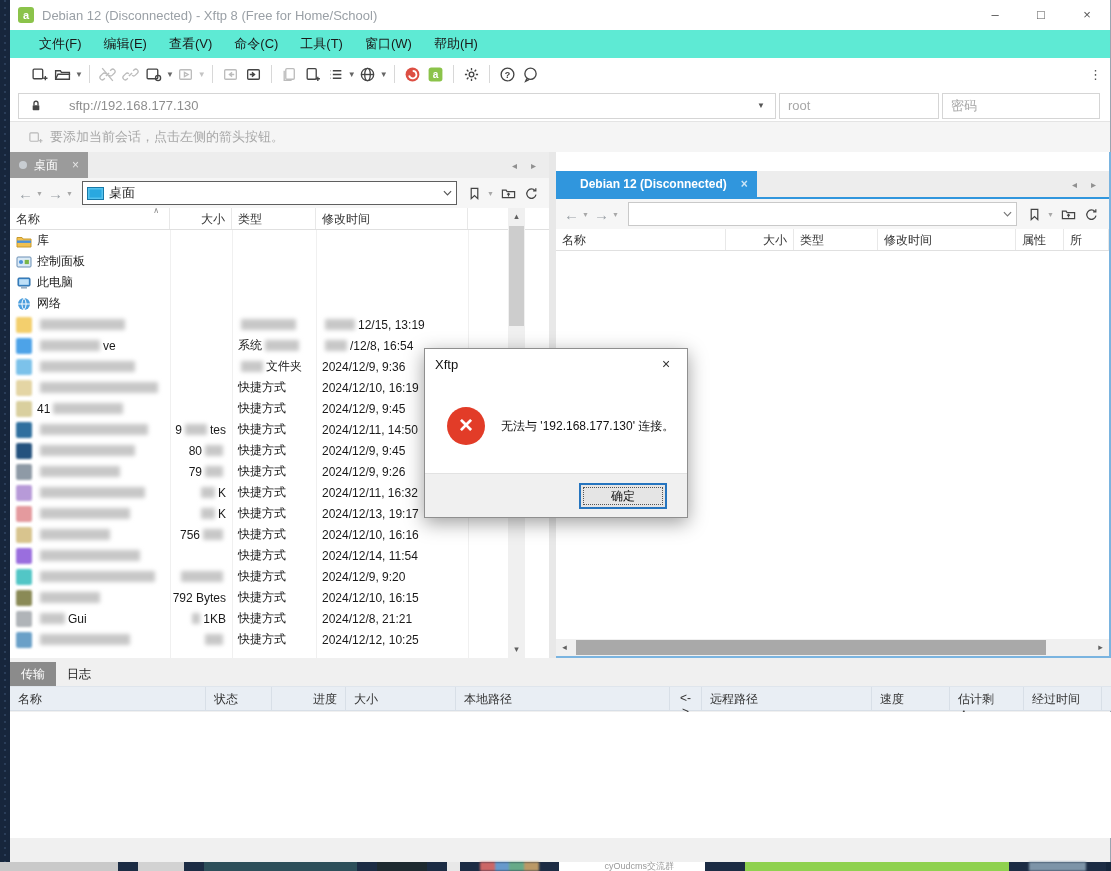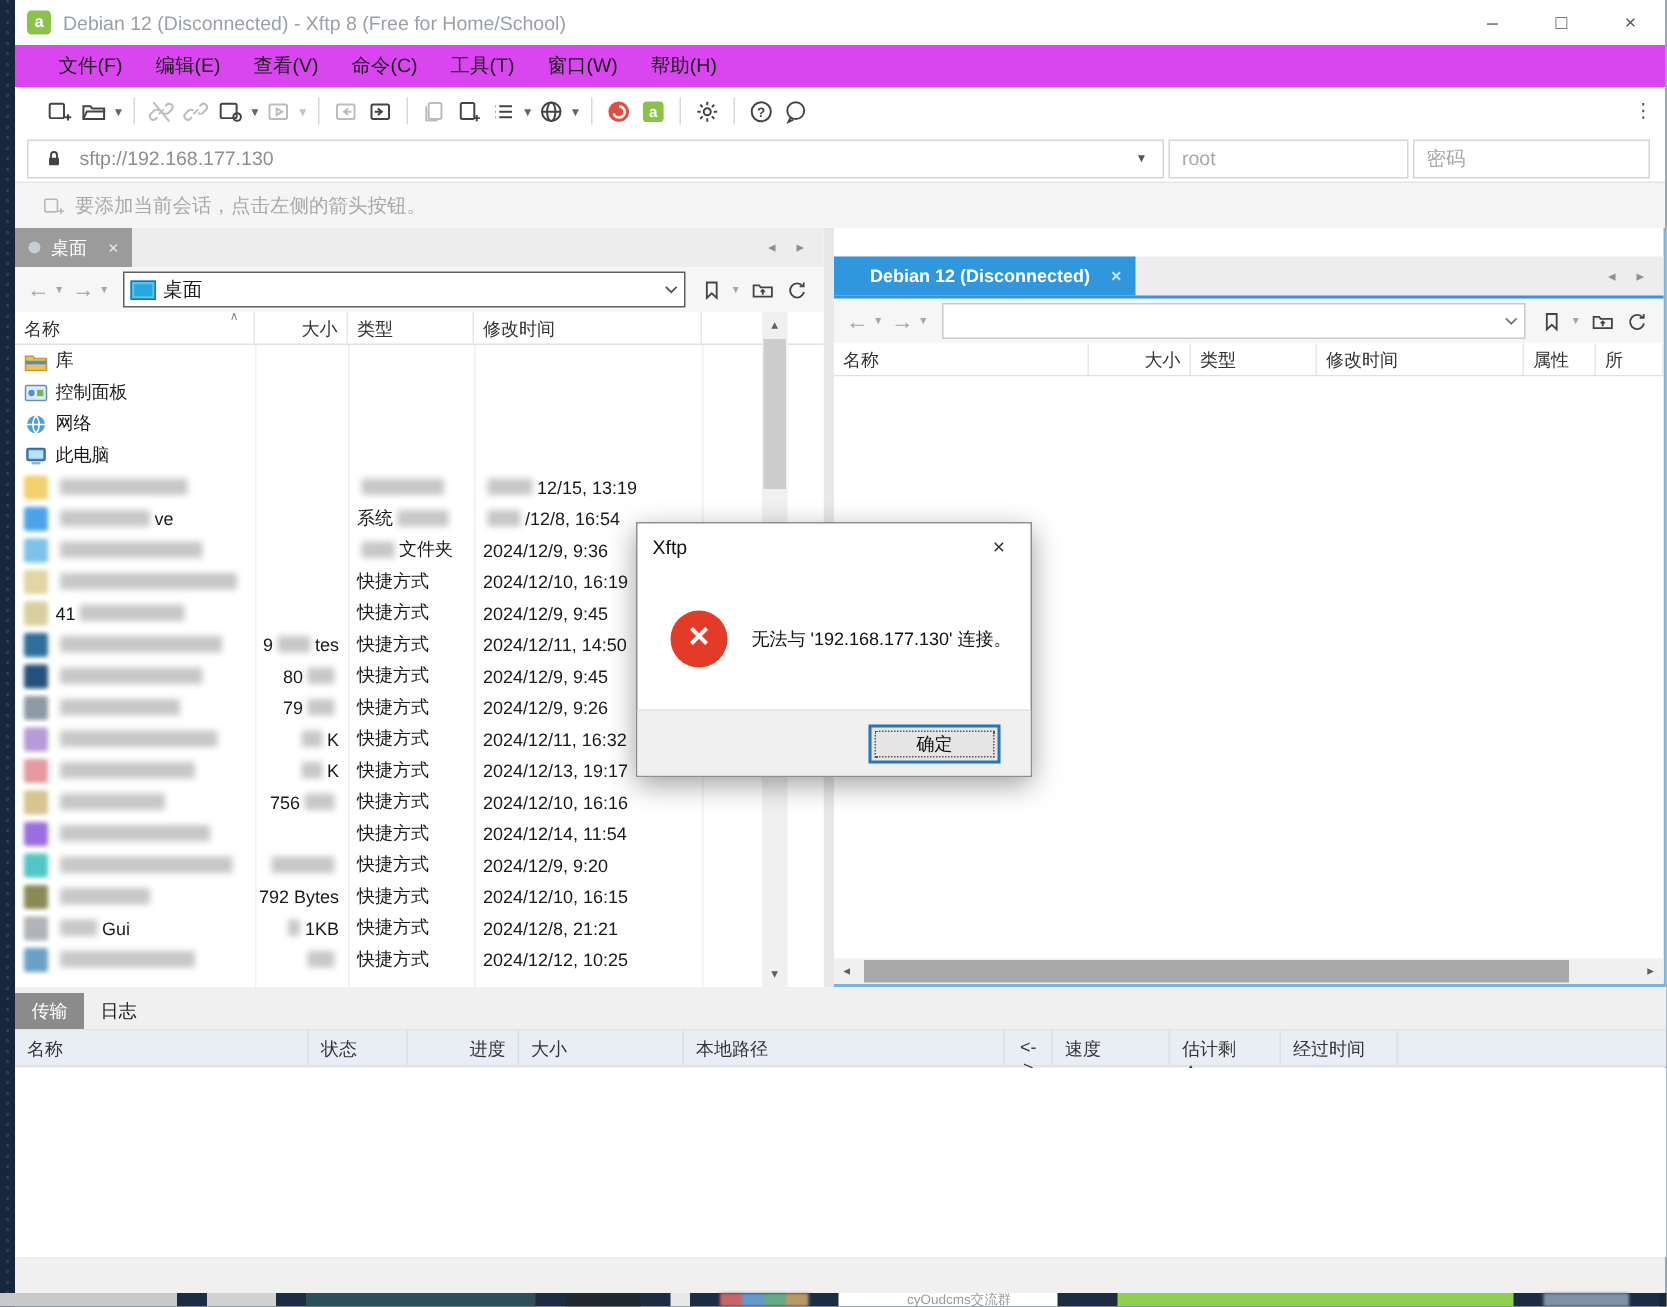--- a/index.html
+++ b/index.html
@@ -18,38 +18,38 @@
   #win { position:absolute; left:10px; top:0; width:1101px; height:862px; background:#f0f0f0; border-right:1px solid #9aa4b0; }
 
   
   #titlebar { height:30px; background:#fff; display:flex; align-items:center; }
   .app-logo { width:16px; height:16px; border-radius:3px; background:#8bc34a; color:#fff;
     font-weight:bold; font-size:11px; text-align:center; line-height:16px; margin:0 8px 0 8px; }
   #title-text { color:#9aa0a6; font-size:13px; flex:1; }
   .win-ctl { width:46px; height:30px; text-align:center; line-height:30px; color:#555; font-size:13px; }
 
   
-  #menubar { height:28px; background:#d946ef; display:flex; align-items:flex-start; padding-left:18px; }
+  #menubar { height:28px; background:#5eead4; display:flex; align-items:flex-start; padding-left:18px; }
   .menu-item { padding:0 11px; font-size:13px; color:#1a1a1a; line-height:28px; }
 
   
   #toolbar { height:32px; background:#fff; display:flex; align-items:center; padding-left:18px; position:relative; }
   .tbtn { height:24px; display:flex; align-items:center; padding:0 3px; color:#444; }
   .tbtn.dis { color:#bcbcbc; }
   .tbtn svg { display:block; }
   .dd { font-size:8px; color:#666; margin-left:1px; }
   .dd.dis { color:#c4c4c4; }
   .tsep { width:1px; height:18px; background:#d8d8d8; margin:0 6px; }
   #toolbar-more { position:absolute; right:8px; color:#555; font-size:13px; }
 
   
   #addrrow { height:32px; background:#fff; display:flex; align-items:center; padding:0 8px; border-bottom:1px solid #e4e4e4; }
   .addr-box { height:26px; background:#fff; border:1px solid #d5d5d5; display:flex; align-items:center; }
   #url-box { width:758px; padding:0 6px; }
-  #url-text { color:#8e8e8e; font-size:13px; flex:1; margin-left:6px; }
+  #url-text { color:#8e8e8e; font-size:13px; flex:1; margin-left:22px; }
   #user-box { width:160px; margin-left:3px; padding:0 8px; }
   #pass-box { width:158px; margin-left:3px; padding:0 8px; }
   .ph { color:#a7a7a7; font-size:13px; }
   .combo-arrow { color:#555; font-size:8px; padding:0 4px; }
 
   
   #infobar { height:30px; display:flex; align-items:center; padding-left:18px; background:#f5f5f5; color:#a8a8a8; font-size:13px; }
   #infobar svg { margin-right:7px; color:#b8b8b8; }
 
   
@@ -382,37 +382,37 @@
                 </svg></span>
               <span>控制面板</span>
             </div>
             <div class="cell r" style="width: 62px;"></div>
             <div class="cell" style="width: 84px;"></div>
             <div class="cell" style="width: 152px;"></div>
           </div>
           <div class="list-row">
             <div class="cell" style="width: 160px;">
               <span class="rowicon"><svg width="16" height="16" viewBox="0 0 16 16">
-                  <circle cx="8" cy="8" r="6" fill="#4a9ede"></circle>
-                  <path d="M2 8h12M8 2a9.5 9.5 0 0 1 0 12M8 2a9.5 9.5 0 0 0 0 12" stroke="#fff" fill="none" stroke-width="1"></path>
-                </svg></span>
-              <span>网络</span>
-            </div>
-            <div class="cell r" style="width: 62px;"></div>
-            <div class="cell" style="width: 84px;"></div>
-            <div class="cell" style="width: 152px;"></div>
-          </div>
-          <div class="list-row">
-            <div class="cell" style="width: 160px;">
-              <span class="rowicon"><svg width="16" height="16" viewBox="0 0 16 16">
                   <rect x="2" y="3" width="12" height="8" rx="1" fill="#3f8fd6" stroke="#2b6aa3"></rect>
                   <rect x="3.2" y="4.2" width="9.6" height="5.6" fill="#bfe0f7"></rect>
                   <rect x="5" y="12" width="6" height="1.6" fill="#9ab0c4"></rect>
                 </svg></span>
               <span>此电脑</span>
+            </div>
+            <div class="cell r" style="width: 62px;"></div>
+            <div class="cell" style="width: 84px;"></div>
+            <div class="cell" style="width: 152px;"></div>
+          </div>
+          <div class="list-row">
+            <div class="cell" style="width: 160px;">
+              <span class="rowicon"><svg width="16" height="16" viewBox="0 0 16 16">
+                  <circle cx="8" cy="8" r="6" fill="#4a9ede"></circle>
+                  <path d="M2 8h12M8 2a9.5 9.5 0 0 1 0 12M8 2a9.5 9.5 0 0 0 0 12" stroke="#fff" fill="none" stroke-width="1"></path>
+                </svg></span>
+              <span>网络</span>
             </div>
             <div class="cell r" style="width: 62px;"></div>
             <div class="cell" style="width: 84px;"></div>
             <div class="cell" style="width: 152px;"></div>
           </div>
           <div class="list-row">
             <div class="cell" style="width: 160px;">
               <span class="rowicon blurred" style="background: rgb(243, 207, 109);"></span>
               <span class="blur" style="width: 85px;"></span>
             </div>
@@ -725,20 +725,21 @@
       <div class="xtab active">传输</div>
       <div class="xtab">日志</div>
     </div>
   <div id="xferhdr">
       <div class="xh" style="width: 196px;">名称</div>
       <div class="xh" style="width: 66px;">状态</div>
       <div class="xh r" style="width: 74px;">进度</div>
       <div class="xh" style="width: 110px;">大小</div>
       <div class="xh" style="width: 214px;">本地路径</div>
       <div class="xh c" style="width: 32px;">&lt;-&gt;</div>
+      <div class="xh" style="width: 170px;">远程路径</div>
       <div class="xh" style="width: 78px;">速度</div>
       <div class="xh" style="width: 74px;">估计剩余...</div>
       <div class="xh" style="width: 78px;">经过时间</div>
     </div>
   <div id="xferbody"></div>
 
 </div>
 
 <div id="dialog">
   <div id="dlg-title">

